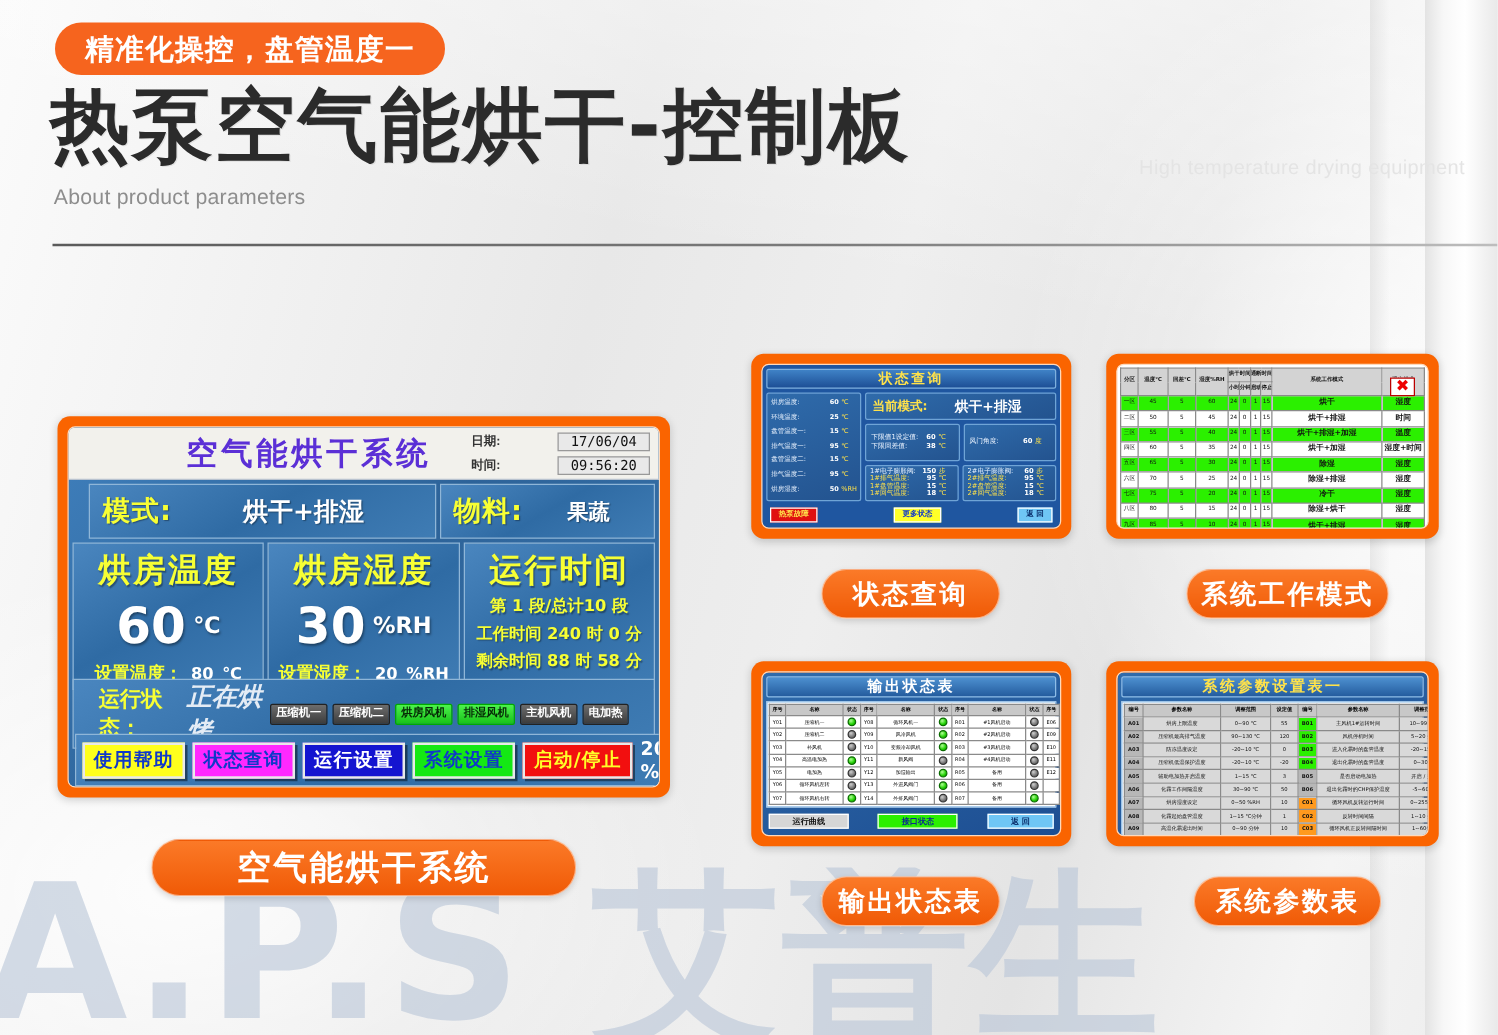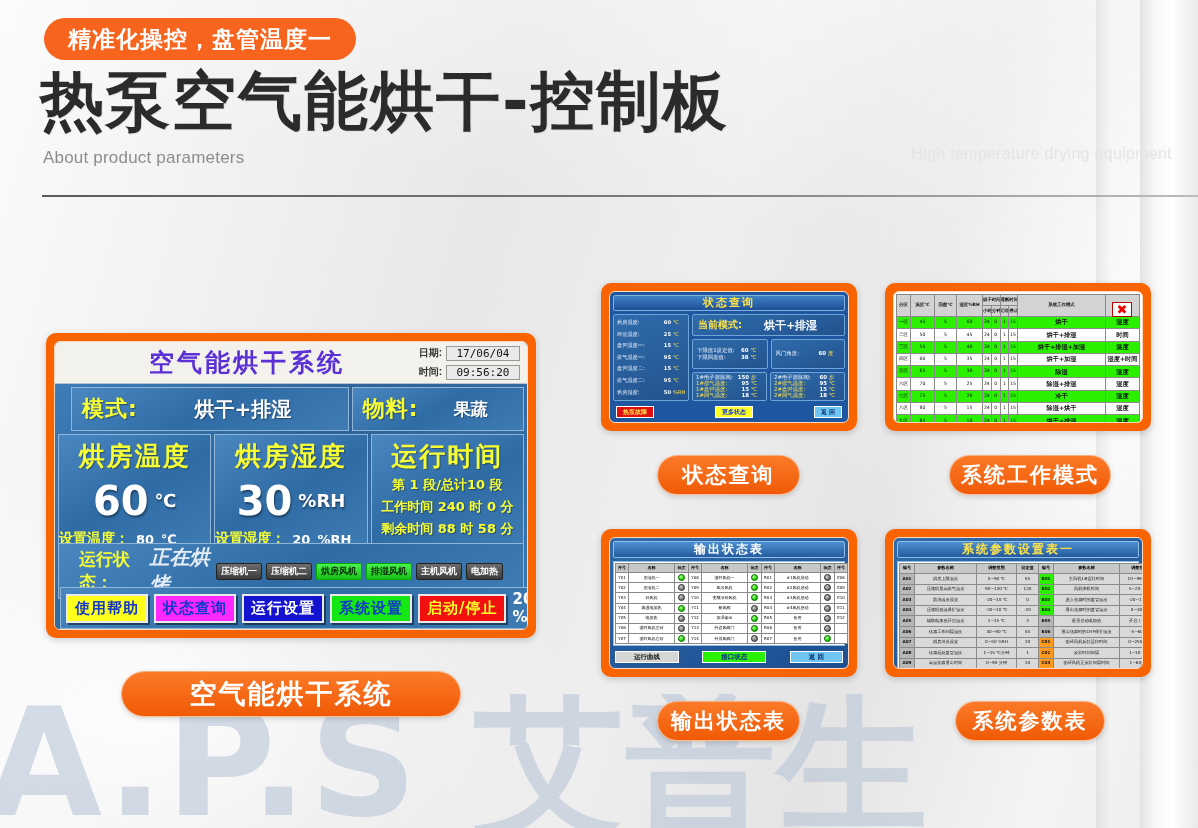--- a/index.html
+++ b/index.html
@@ -70,21 +70,21 @@
     position:absolute; left:43px; top:148px;
     font-size:17px; color:#8d8d8d; letter-spacing:.2px;
   }
   #ghost-cn {
     position:absolute; right:26px; top:88px;
     font-size:33px; color:#e2e2e2; font-weight:bold;
     letter-spacing:3px;
     font-family:"DejaVu Sans", sans-serif;
   }
   #ghost-en {
-    position:absolute; right:26px; top:145px;
+    position:absolute; right:26px; top:126px;
     font-size:16px; color:#e4e4e4; letter-spacing:.3px;
   }
   #divider {
     position:absolute; left:42px; top:195px;
     width:1156px; height:2px;
     background:linear-gradient(90deg,#5b5b5b 0%, #7c7c7c 55%, #bdbdbd 100%);
   }
 
   
   .hmi {
@@ -127,21 +127,21 @@
     position:relative;
     border-bottom:1px solid #b9c3cf;
   }
   .m-title {
     flex:1; text-align:center;
     font-size:25px; font-weight:bold; color:#5b2fd6;
     letter-spacing:3px; font-family:"DejaVu Sans", sans-serif;
     padding-left:62px;
   }
   .m-dt { width:150px; padding-right:7px; font-size:10px; color:#4a4a4a; }
-  .m-dt-row { display:flex; align-items:center; justify-content:flex-end; gap:4px; height:19px; }
+  .m-dt-row { display:flex; align-items:center; justify-content:space-between; gap:4px; height:19px; }
   .m-dt-lab { font-weight:bold; font-size:10px; color:#333; }
   .m-dt-val {
     background:#e9e9e9; border:1px solid #999;
     font-family:"DejaVu Sans Mono", monospace;
     font-size:11px; padding:0 5px; color:#111; min-width:74px; text-align:center;
   }
 
   .m-body { flex:1; display:flex; flex-direction:column; padding:3px; gap:3px;
     background:linear-gradient(135deg,#3d7cb8 0%, #2d6399 45%, #3b77b0 100%); }
   .m-row { display:flex; gap:3px; }
@@ -172,21 +172,21 @@
     font-size:26px; letter-spacing:2px; padding-top:4px;
     font-family:"DejaVu Sans", sans-serif; text-shadow:1px 1px 1px rgba(0,0,0,.35);
   }
   .big-read {
     flex:1; display:flex; align-items:center; justify-content:center; gap:6px;
     color:#fff; font-family:"DejaVu Sans", sans-serif; text-shadow:1px 2px 2px rgba(0,0,0,.4);
   }
   .big-num { font-size:40px; font-weight:bold; }
   .big-unit { font-size:18px; font-weight:bold; }
   .set-row {
-    display:flex; align-items:center; gap:7px;
+    display:flex; align-items:center; justify-content:center; gap:7px;
     height:24px; font-family:"DejaVu Sans", sans-serif;
   }
   .set-lab { color:#f7ff34; font-weight:bold; font-size:14px; }
   .set-val { color:#fff; font-weight:bold; font-size:13px; }
 
   .c-time { display:flex; flex-direction:column; }
   .time-line {
     color:#f7ff34; font-weight:bold; font-size:13px;
     text-align:center; padding:2px 0;
     font-family:"DejaVu Sans", sans-serif;

